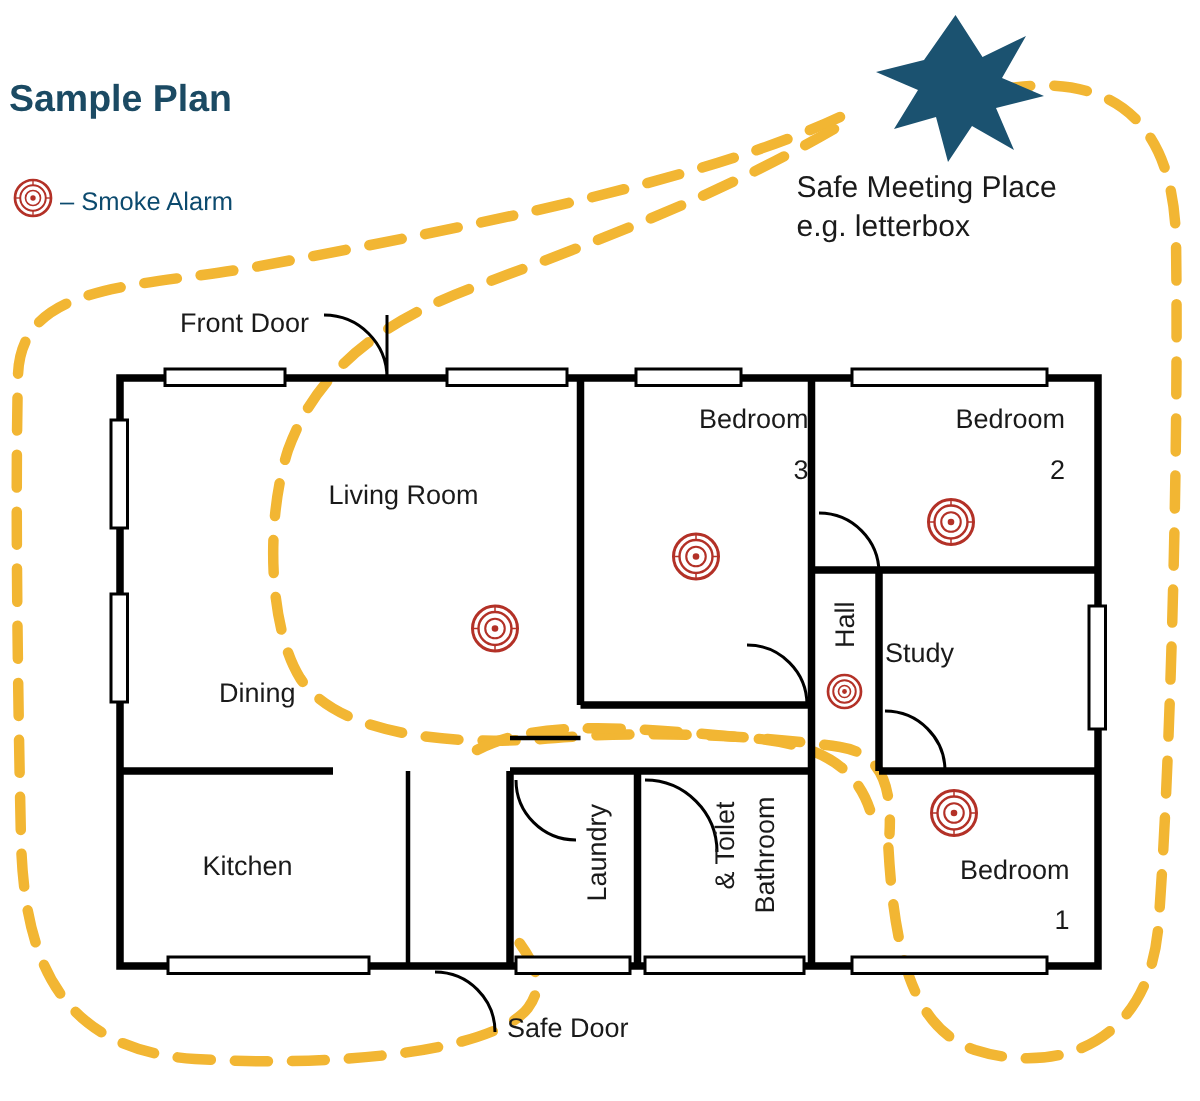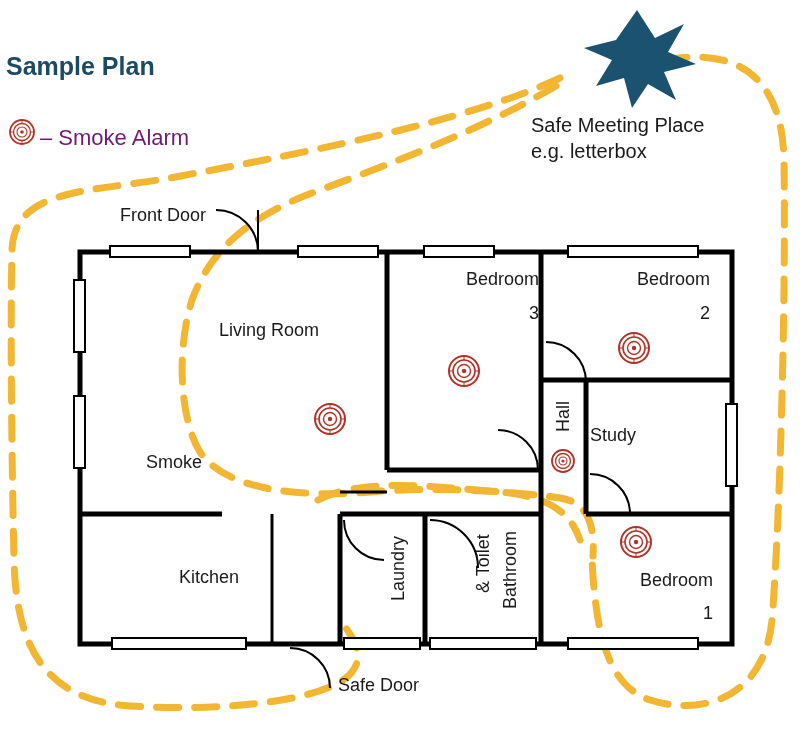--- a/index.html
+++ b/index.html
@@ -34,22 +34,22 @@
     font-size: 25px;
     font-weight: bold;
     color: #1b4a63;
     letter-spacing: 0px;
     white-space: nowrap;
   }
   .legend-text {
     position: absolute;
     left: 40px;
     top: 125px;
-    font-size: 22px;
-    color: #701a75;
+    font-size: 17px;
+    color: #0c4a6e;
     white-space: nowrap;
   }
   .safe-place {
     position: absolute;
     left: 531px;
     top: 112px;
     width: 222px;
     text-align: left;
     font-size: 20px;
     color: #1a1a1a;
@@ -267,22 +267,22 @@
 
   <div class="safe-place">
     <div>Safe Meeting Place</div>
     <div>e.g. letterbox</div>
   </div>
 
   <div class="door-lbl" style="left:120px; top:205px;">Front Door</div>
   <div class="door-lbl" style="left:338px; top:675px;">Safe Door</div>
 
   <div class="lbl" style="left:219px; top:320px;">Living Room</div>
-  <div class="lbl" style="left:146px; top:452px;">Smoke</div>
-  <div class="lbl" style="left:135px; top:567px;margin-left:44px;">Kitchen</div>
+  <div class="lbl" style="left:146px; top:452px;">Dining</div>
+  <div class="lbl" style="left:135px; top:567px;">Kitchen</div>
 
   <div class="lbl center" style="left:389px; top:269px; width:150px;">Bedroom</div>
   <div class="lbl center" style="left:389px; top:303px; width:150px;">3</div>
 
   <div class="lbl center" style="left:560px; top:269px; width:150px;">Bedroom</div>
   <div class="lbl center" style="left:560px; top:303px; width:150px;">2</div>
 
   <div class="lbl vert" style="left:553px; top:386px; height:60px;">Hall</div>
 
   <div class="lbl" style="left:590px; top:425px;">Study</div>

